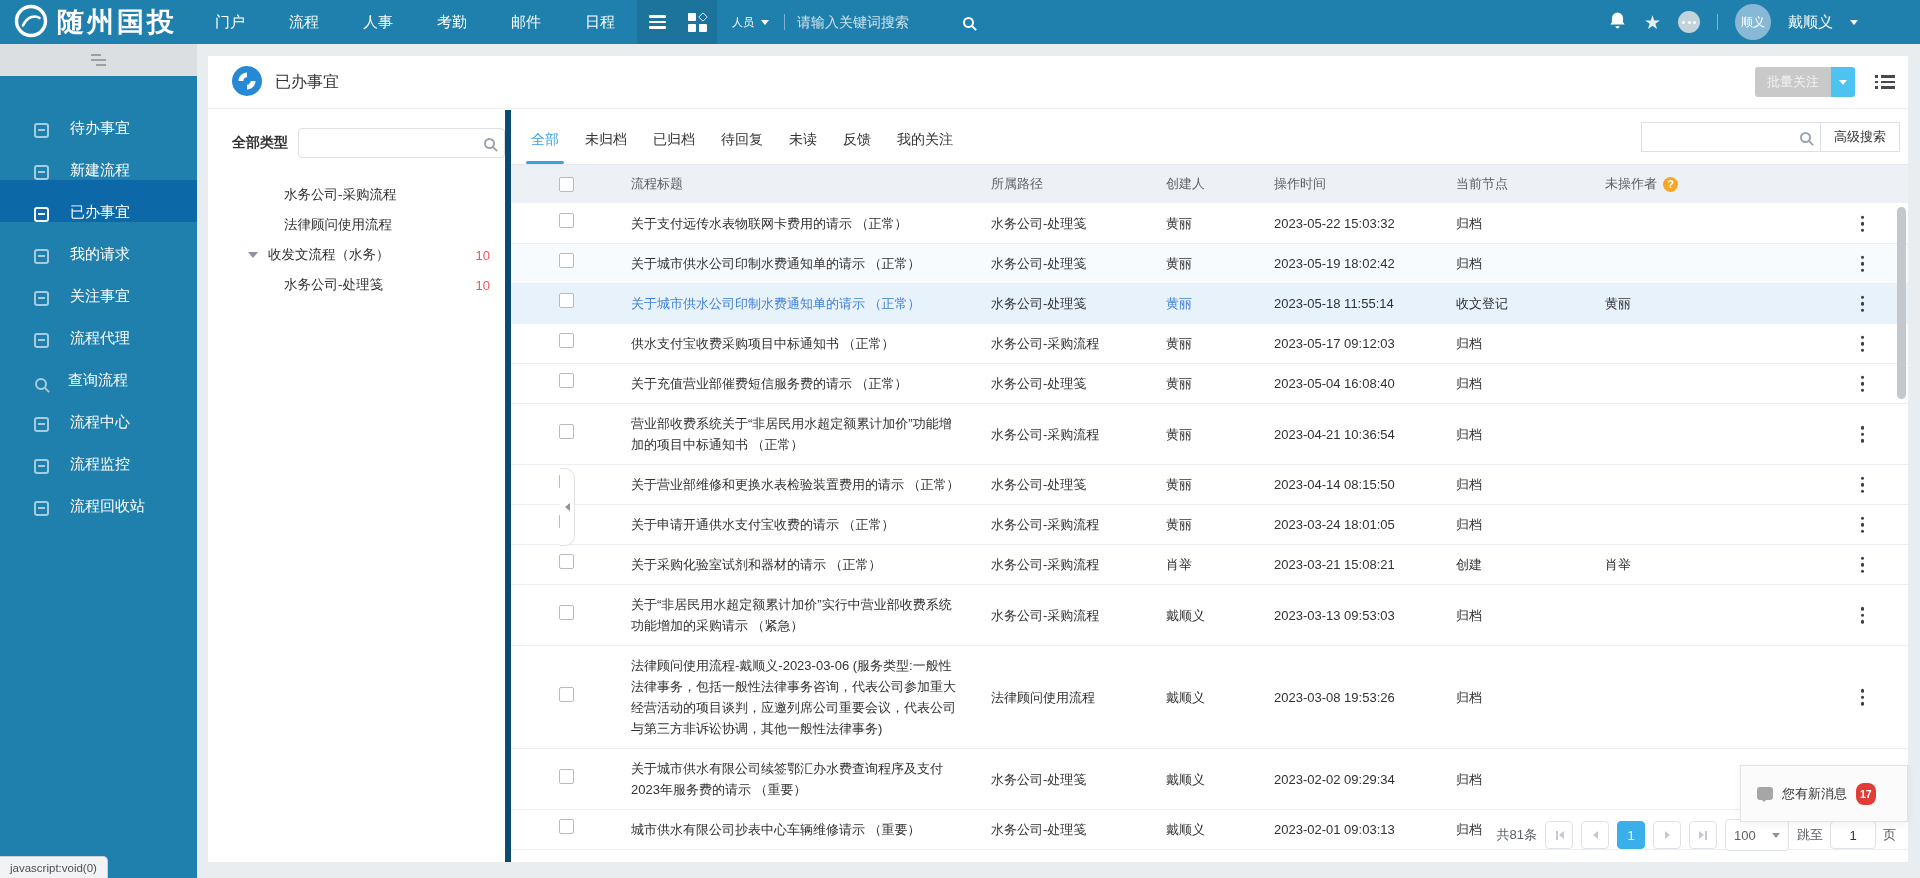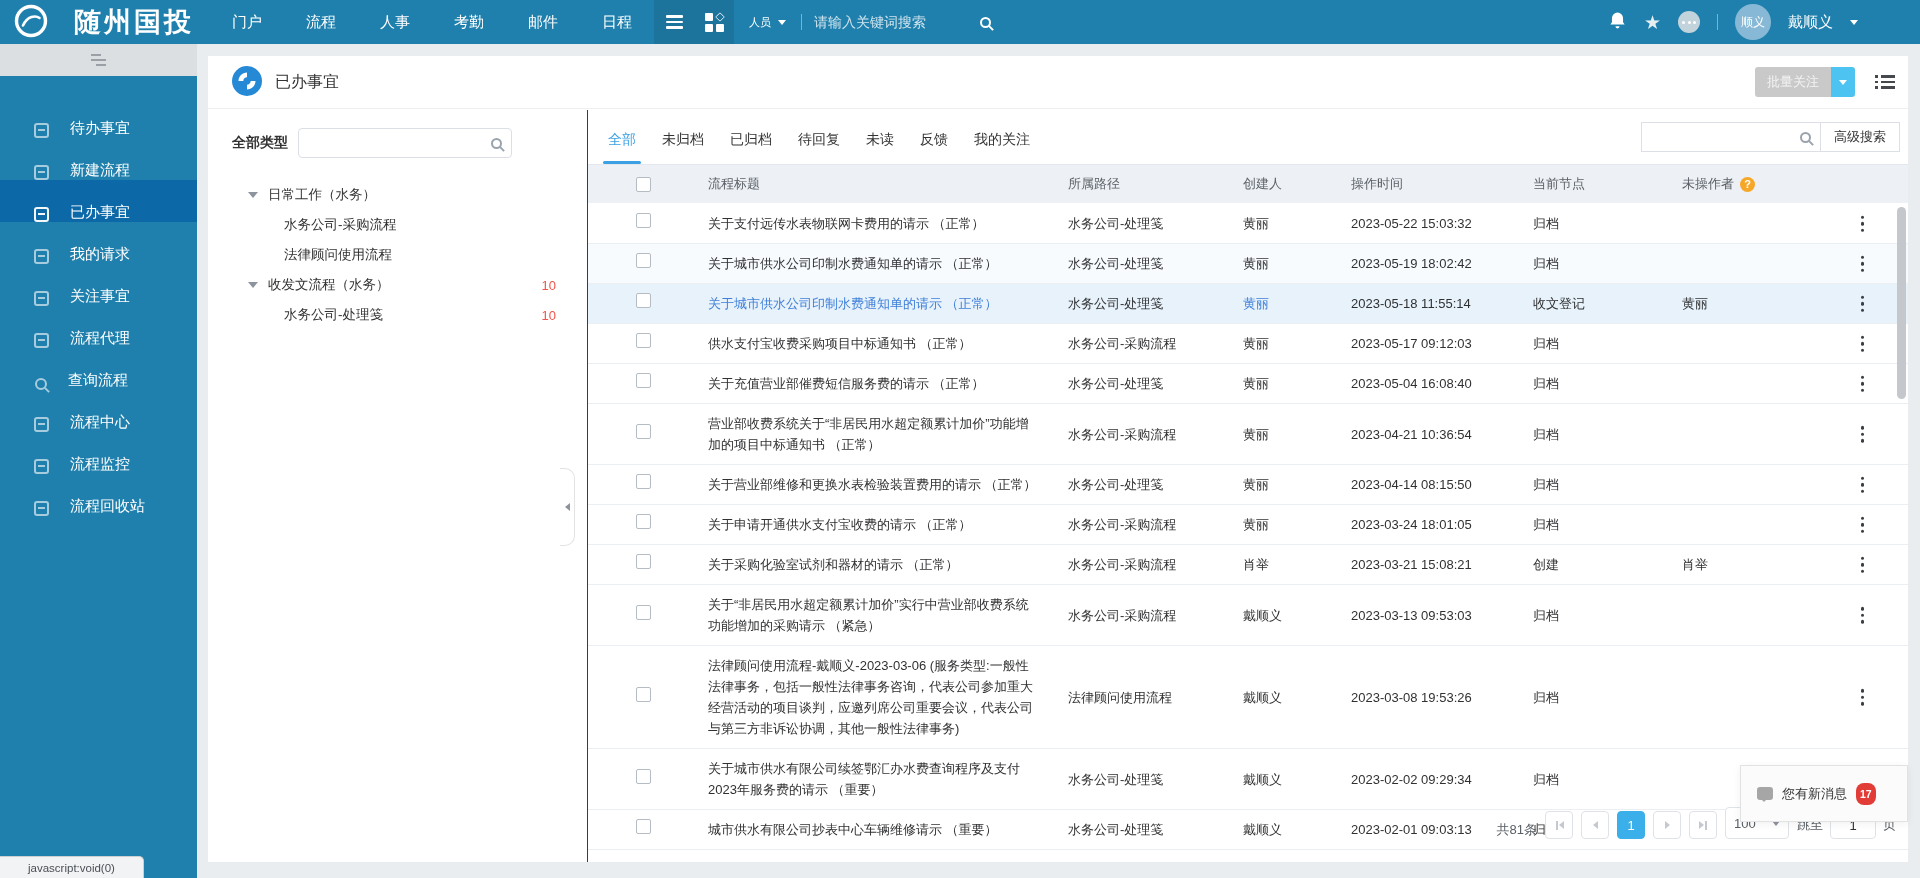--- a/index.html
+++ b/index.html
@@ -2,21 +2,21 @@
 <html><head>
 <meta charset="utf-8">
 <style>
   *{box-sizing:border-box;margin:0;padding:0}
   html,body{width:1920px;height:878px;overflow:hidden}
   body{font-family:"Liberation Sans","DejaVu Sans",sans-serif;background:#e9edf0;position:relative;font-size:13px;color:#333}
 
   
   .navbar{position:absolute;inset:0 0 auto 0;height:44px;background:#2080ad;display:flex;align-items:center;color:#fff;z-index:30}
   .brand{display:flex;align-items:center;padding:0 16px 0 13px}
-  .brand-name{font-size:27px;font-weight:bold;letter-spacing:3px;margin-left:25px;white-space:nowrap}
+  .brand-name{font-size:27px;font-weight:bold;letter-spacing:3px;margin-left:8px;white-space:nowrap}
   .nav-menu{display:flex;height:44px;align-items:center}
   .nav-item{font-size:15px;padding:0 22px;line-height:44px;cursor:pointer;white-space:nowrap}
   .nav-tile{width:40px;height:44px;display:flex;align-items:center;justify-content:center;background:rgba(0,0,0,.10);cursor:pointer}
   .hamb{width:17px}
   .hamb i{display:block;height:2.5px;background:#fff;margin:3px 0;border-radius:1px}
   .gridic{display:grid;grid-template-columns:8px 8px;grid-template-rows:8px 8px;gap:3px}
   .gridic span{background:#fff;border-radius:1px}
   .gridic span.diamond{background:transparent;border:1.5px solid #fff;transform:rotate(45deg) scale(.85)}
   .people{display:flex;align-items:center;gap:7px;padding:0 15px;font-size:11px;cursor:pointer}
   .caret-down{width:0;height:0;border-left:4px solid transparent;border-right:4px solid transparent;border-top:5px solid #fff}
@@ -59,21 +59,21 @@
   .header-actions{position:absolute;right:13px;display:flex;align-items:center}
   .btn-batch{height:30px;padding:0 12px;background:#c9c9c9;color:#f3f3f3;border:none;font-size:13px;border-radius:3px 0 0 3px;cursor:default}
   .btn-batch-dd{height:30px;width:24px;background:#4cc3f0;border:none;border-radius:0 3px 3px 0;display:flex;align-items:center;justify-content:center;cursor:pointer}
   .list-icon{margin-left:20px;width:20px;cursor:pointer}
   .list-icon i{display:block;height:2.5px;background:#45494e;margin:3px 0 3px 6px;width:14px;position:relative}
   .list-icon i::before{content:"";position:absolute;left:-6px;top:0;width:3px;height:2.5px;background:#45494e}
 
   .card-body{position:absolute;top:54px;left:0;right:0;bottom:0;display:flex}
 
   
-  .tree-panel{width:380px;border-right:1px solid #0c4a6e;padding:18px 16px 0 24px;position:relative;flex:0 0 auto}
+  .tree-panel{width:303px;border-right:6px solid #0c4a6e;padding:18px 0 0 24px;position:relative;flex:0 0 auto}
   .tree-search-row{display:flex;align-items:center}
   .tree-label{font-size:14px;font-weight:bold;color:#333;margin-right:10px;white-space:nowrap}
   .tree-search{width:214px;height:30px;border:1px solid #dcdfe6;border-radius:4px;display:flex;align-items:center;padding:0 9px}
   .tree-search input{flex:1;border:none;outline:none;font-size:13px;min-width:0}
   .tree{margin-top:22px}
   .tree-row{height:30px;display:flex;align-items:center;font-size:13.5px;color:#333;padding:0 15px 0 16px;cursor:pointer}
   .tree-row.child{padding-left:52px}
   .tree-caret{width:0;height:0;border-left:5px solid transparent;border-right:5px solid transparent;border-top:6px solid #8d949e;margin-right:10px;flex:0 0 auto}
   .tree-text{flex:1;white-space:nowrap;overflow:hidden}
   .tree-count{color:#f0544c;font-size:13px}
@@ -107,21 +107,21 @@
   .trow.selected .c-title,.trow.selected .c-creator{color:#3f7fd8}
   .trow.hovered{background:#f8fbfe}
   .kebab{position:absolute;right:44px;top:50%;transform:translateY(-50%);display:flex;flex-direction:column;gap:3px;cursor:pointer}
   .kebab i{width:3.5px;height:3.5px;border-radius:50%;background:#3a3f45}
 
   
   .collapse-handle{position:absolute;left:352px;top:358px;width:15px;height:78px;background:#fff;border:1px solid #e3e3e3;border-left:none;border-radius:0 10px 10px 0;display:flex;align-items:center;justify-content:center;cursor:pointer;z-index:5}
   .tri-left{width:0;height:0;border-top:4px solid transparent;border-bottom:4px solid transparent;border-right:5px solid #8d949e}
 
   
-  .pager{position:absolute;right:12px;bottom:23px;display:flex;align-items:flex-end;gap:8px;font-size:13px;color:#5a6066;z-index:6}
+  .pager{position:absolute;right:12px;bottom:11px;display:flex;align-items:center;gap:8px;font-size:13px;color:#5a6066;z-index:6}
   .pg-btn{width:28px;height:28px;border:1px solid #dfe3e8;border-radius:4px;background:#fff;display:flex;align-items:center;justify-content:center;cursor:pointer}
   .pg-btn.active{background:#3aafe9;border-color:#3aafe9;color:#fff}
   .arr-l{width:0;height:0;border-top:4.5px solid transparent;border-bottom:4.5px solid transparent;border-right:5.5px solid #c5c9cf}
   .arr-r{width:0;height:0;border-top:4.5px solid transparent;border-bottom:4.5px solid transparent;border-left:5.5px solid #c5c9cf}
   .pbar{width:2px;height:9px;background:#c5c9cf;margin:0 1px}
   .pg-size{width:64px;height:32px;border:1px solid #dfe3e8;border-radius:4px;display:flex;align-items:center;justify-content:space-between;padding:0 8px;cursor:pointer;background:#fff}
   .pg-size .caret-down{border-top-color:#8d949e}
   .jump-wrap{display:flex;align-items:center;gap:7px;white-space:nowrap}
   .jump-input{width:46px;height:28px;border:1px solid #dfe3e8;border-radius:4px;text-align:center;font-size:13px;color:#333;outline:none}
 
@@ -129,21 +129,21 @@
   .scroll-thumb{position:fixed;left:1897px;top:207px;width:9px;height:192px;background:#c4c8cc;border-radius:5px;z-index:40;cursor:pointer}
 
   
   .toast{position:fixed;right:12px;bottom:56px;width:168px;height:57px;background:#fbfbfc;border:1px solid #e2e2e2;box-shadow:0 2px 8px rgba(0,0,0,.06);display:flex;align-items:center;padding-left:16px;gap:9px;z-index:50;cursor:pointer}
   .bubble-icon{width:16px;height:13px;background:#a6a6a6;border-radius:3px;position:relative;flex:0 0 auto}
   .bubble-icon::after{content:"";position:absolute;left:3px;bottom:-6px;border:4px solid transparent;border-top-color:#a6a6a6}
   .toast-text{font-size:13px;color:#333;white-space:nowrap}
   .toast-badge{min-width:17px;height:22px;border-radius:8px;background:#e23c36;color:#fff;font-size:10.5px;font-weight:bold;display:flex;align-items:center;justify-content:center;padding:0 4px}
 
   
-  .status-tip{position:fixed;left:0;bottom:0;height:22px;background:#f2f3f4;border:1px solid #cdd0d3;border-left:none;border-bottom:none;border-radius:0 5px 0 0;display:flex;align-items:center;padding:0 28px;font-size:11.5px;color:#4a4f55;z-index:60}
+  .status-tip{position:fixed;left:0;bottom:0;height:22px;background:#f2f3f4;border:1px solid #cdd0d3;border-left:none;border-bottom:none;border-radius:0 5px 0 0;display:flex;align-items:center;padding:0 10px;font-size:11.5px;color:#4a4f55;z-index:60}
 </style>
 </head>
 <body>
 
 <header class="navbar">
   <div class="brand">
     <span>
       <svg width="36" height="36" viewBox="0 0 36 36">
         <circle cx="18" cy="18" r="14.5" fill="none" stroke="#fff" stroke-width="3.4"></circle>
         <path d="M9.5 23.5 C14 12.5 23 11 27.5 14.5" fill="none" stroke="#2080ad" stroke-width="4.6"></path>
@@ -278,25 +278,20 @@
 
       <div class="tree-panel">
         <div class="tree-search-row">
           <span class="tree-label">全部类型</span>
           <div class="tree-search">
             <input style="">
             <span class="icon-search"></span>
           </div>
         </div>
         <div class="tree" id="tree">
-            <div class="tree-row">
-    <i class="tree-caret"></i>
-    <span class="tree-text">日常工作（水务）</span>
-    <span class="tree-count"></span>
-  </div>
             <div class="tree-row child">
 
     <span class="tree-text">水务公司-采购流程</span>
     <span class="tree-count"></span>
   </div>
             <div class="tree-row child">
 
     <span class="tree-text">法律顾问使用流程</span>
     <span class="tree-count"></span>
   </div>

